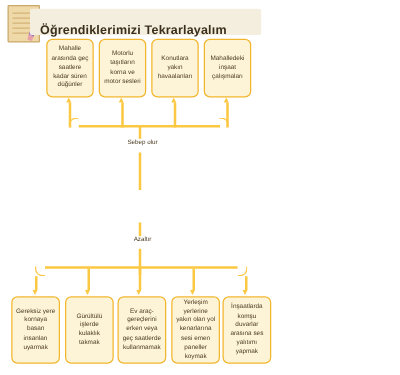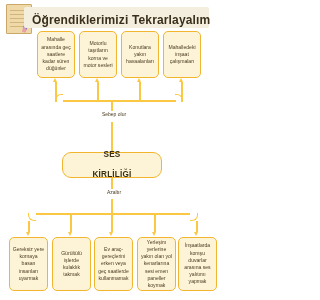--- a/index.html
+++ b/index.html
@@ -17,23 +17,23 @@
     position:absolute;left:0;top:4px;
     width:224px;height:30px;
   }
   .header-bar{
     position:absolute;left:24px;top:3px;
     width:185px;height:21px;
     background:#F4EEDE;
     border-radius:2px;
   }
   .header-title{
-    position:absolute;left:32px;top:9px;
+    position:absolute;left:32px;top:15px;
     width:175px;
-    font-size:12px;
+    font-size:10px;
     font-weight:bold;
     color:#3a2f1c;
     letter-spacing:.15px;
     white-space:nowrap;
   }
   
   .notebook{
     position:absolute;left:6px;top:0px;
     width:26px;height:30px;
     background:#F0D9A8;
@@ -213,26 +213,20 @@
   <div class="conn vline" style="left:181.2px;top:82px;height:20px;"></div>
 
   <div class="corner tl" style="left:55.2px;top:94px;"></div>
   <div class="corner tr" style="left:175.2px;top:94px;"></div>
   <div class="conn hline" style="left:63px;top:100.4px;width:113px;"></div>
 
   <div class="conn vline" style="left:111.2px;top:100px;height:12px;"></div>
   <div class="edge-label" style="left:92px;top:111px;width:40px;">Sebep olur</div>
   <div class="conn vline" style="left:111.2px;top:122px;height:30px;"></div>
 
-  <div class="node central">
-    <span>
-      <span>SES</span><br>
-      <span>KİRLİLİĞİ</span>
-    </span>
-  </div>
 
   <div class="conn vline" style="left:111.2px;top:178px;height:12px;"></div>
   <div class="edge-label" style="left:96px;top:189px;width:32px;">Azaltır</div>
   <div class="conn vline" style="left:111.2px;top:199px;height:21px;"></div>
 
   <div class="corner bl" style="left:28px;top:213.4px;"></div>
   <div class="corner br" style="left:189.6px;top:213.4px;"></div>
   <div class="conn hline" style="left:35.8px;top:213.4px;width:154px;"></div>
 
   <div class="conn vline" style="left:28px;top:221.4px;height:11px;"></div>

